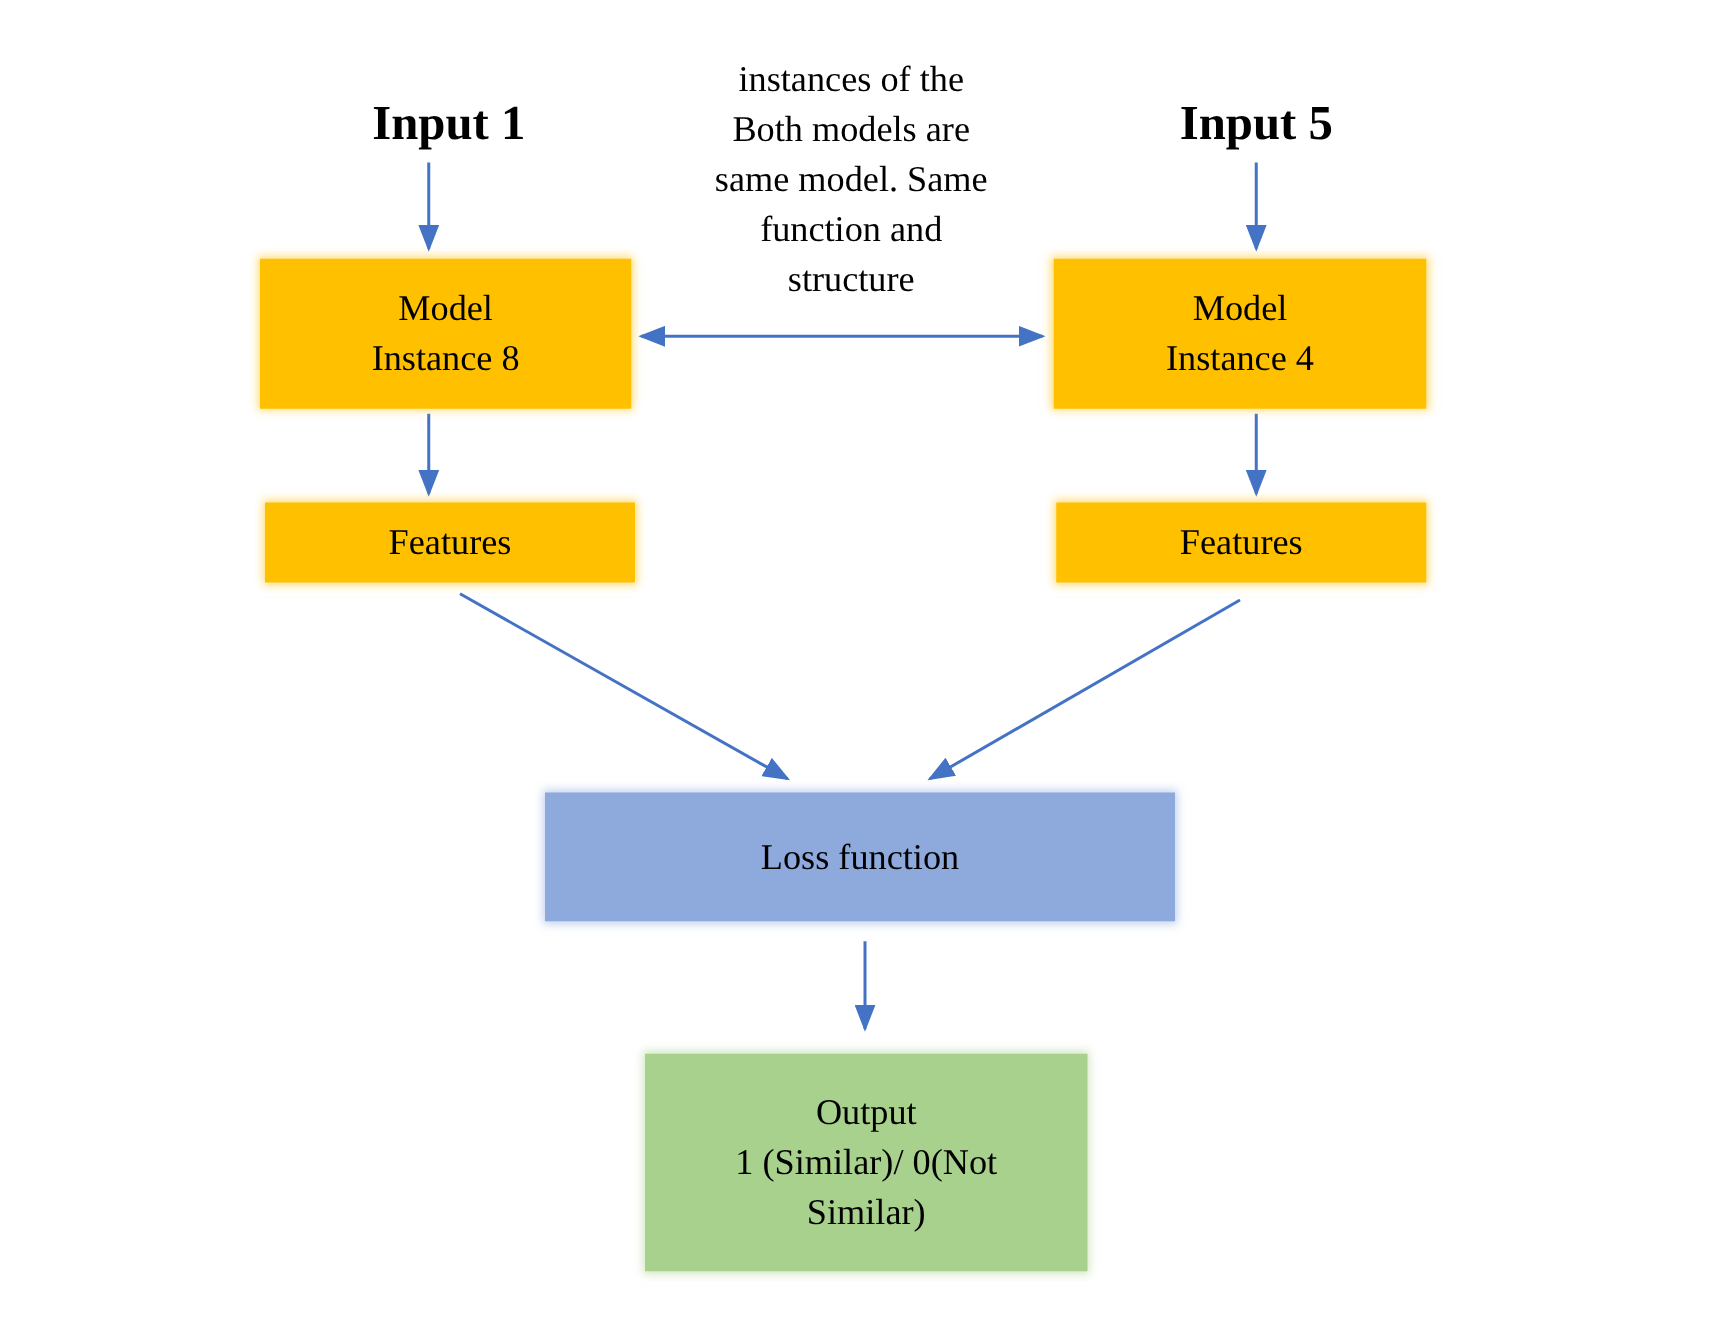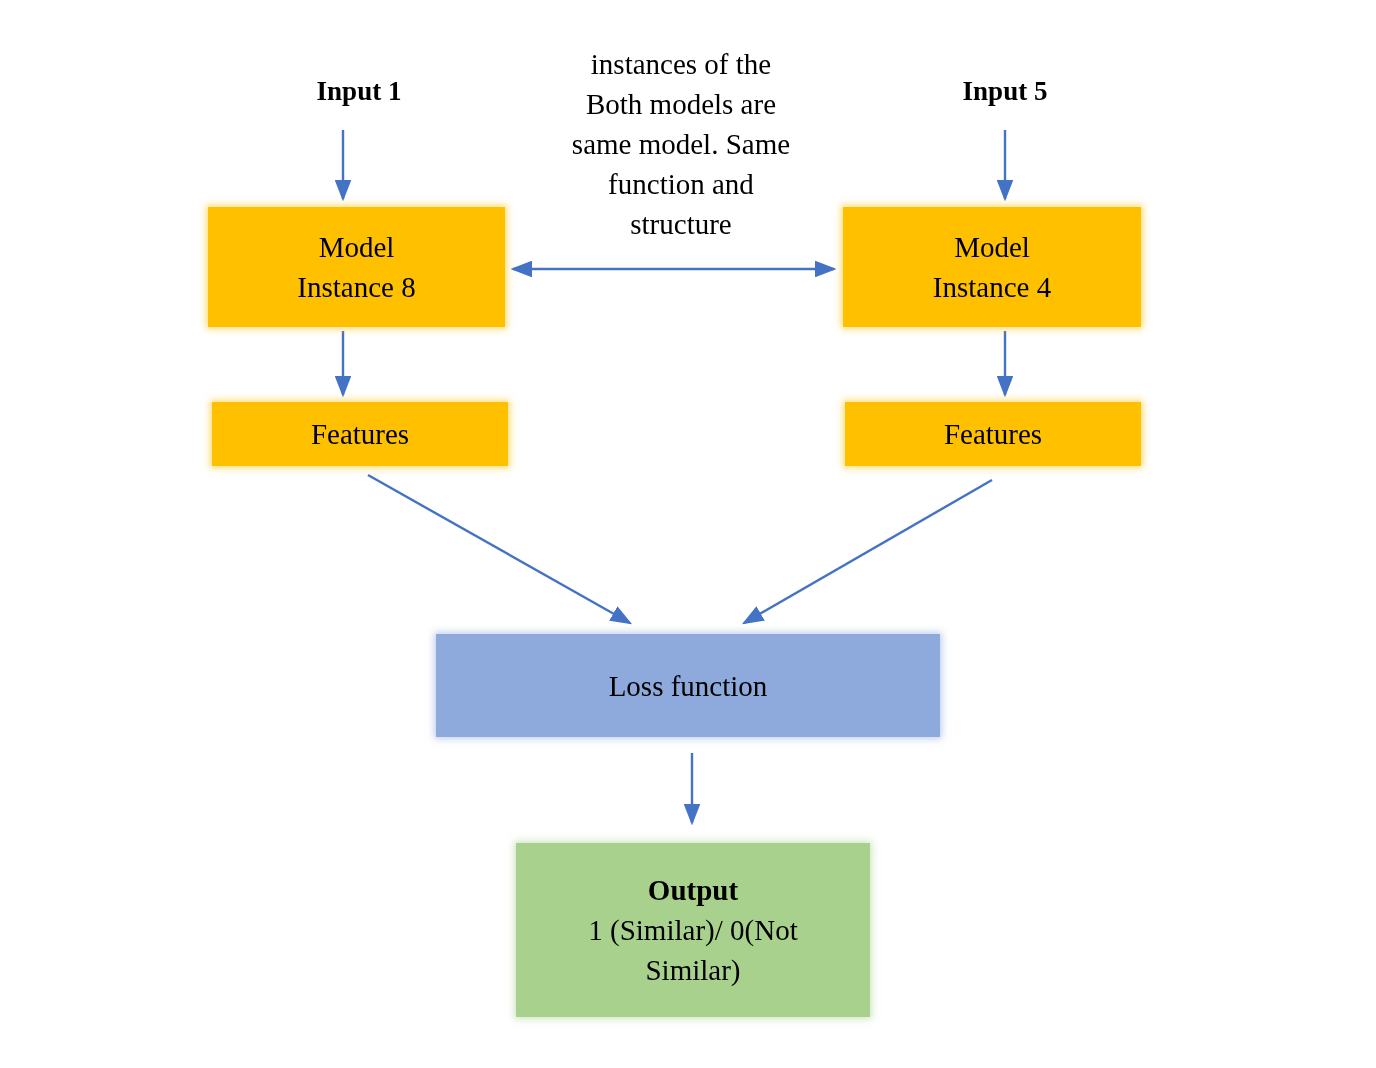--- a/index.html
+++ b/index.html
@@ -25,21 +25,21 @@
   }
   .arrows{
     position:absolute;
     left:0;top:0;
     width:1376px;height:1068px;
     pointer-events:none;
   }
   .free-label{
     position:absolute;
     font-weight:bold;
-    font-size:27px;
+    font-size:39px;
     text-align:center;
     white-space:nowrap;
   }
   .annotation{
     position:absolute;
     left:496px;
     top:44px;
     width:370px;
     text-align:center;
     font-size:29px;
@@ -66,21 +66,21 @@
   .box.green{
     background:var(--green-box);
     box-shadow:0 0 7px 2px rgba(169,209,142,.55);
   }
   .model1{left:208px;top:207px;width:297px;height:120px;}
   .model2{left:843px;top:207px;width:298px;height:120px;}
   .features1{left:212px;top:402px;width:296px;height:64px;}
   .features2{left:845px;top:402px;width:296px;height:64px;}
   .loss{left:436px;top:634px;width:504px;height:103px;}
   .output{left:516px;top:843px;width:354px;height:174px;}
-  .output .bold-line{font-weight:bold;}
+  .output .bold-line{font-weight:normal;}
   .input1-label{left:259px;top:76px;width:200px;}
   .input2-label{left:905px;top:76px;width:200px;}
 </style>
 </head>
 <body>
 
 <div class="canvas">
 
   <svg class="arrows" viewBox="0 0 1376 1068" xmlns="http://www.w3.org/2000/svg">
     <defs>

